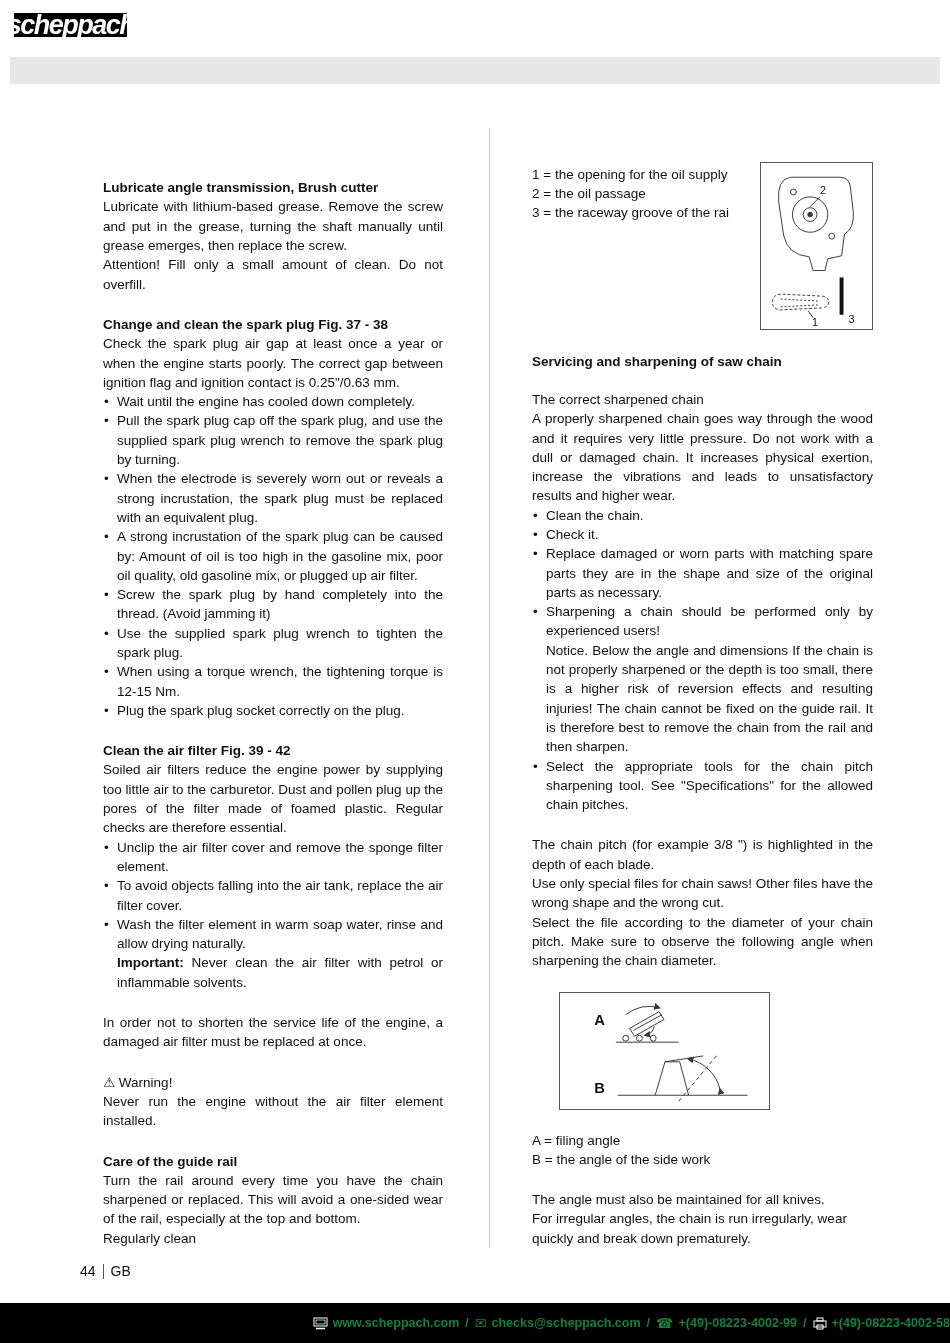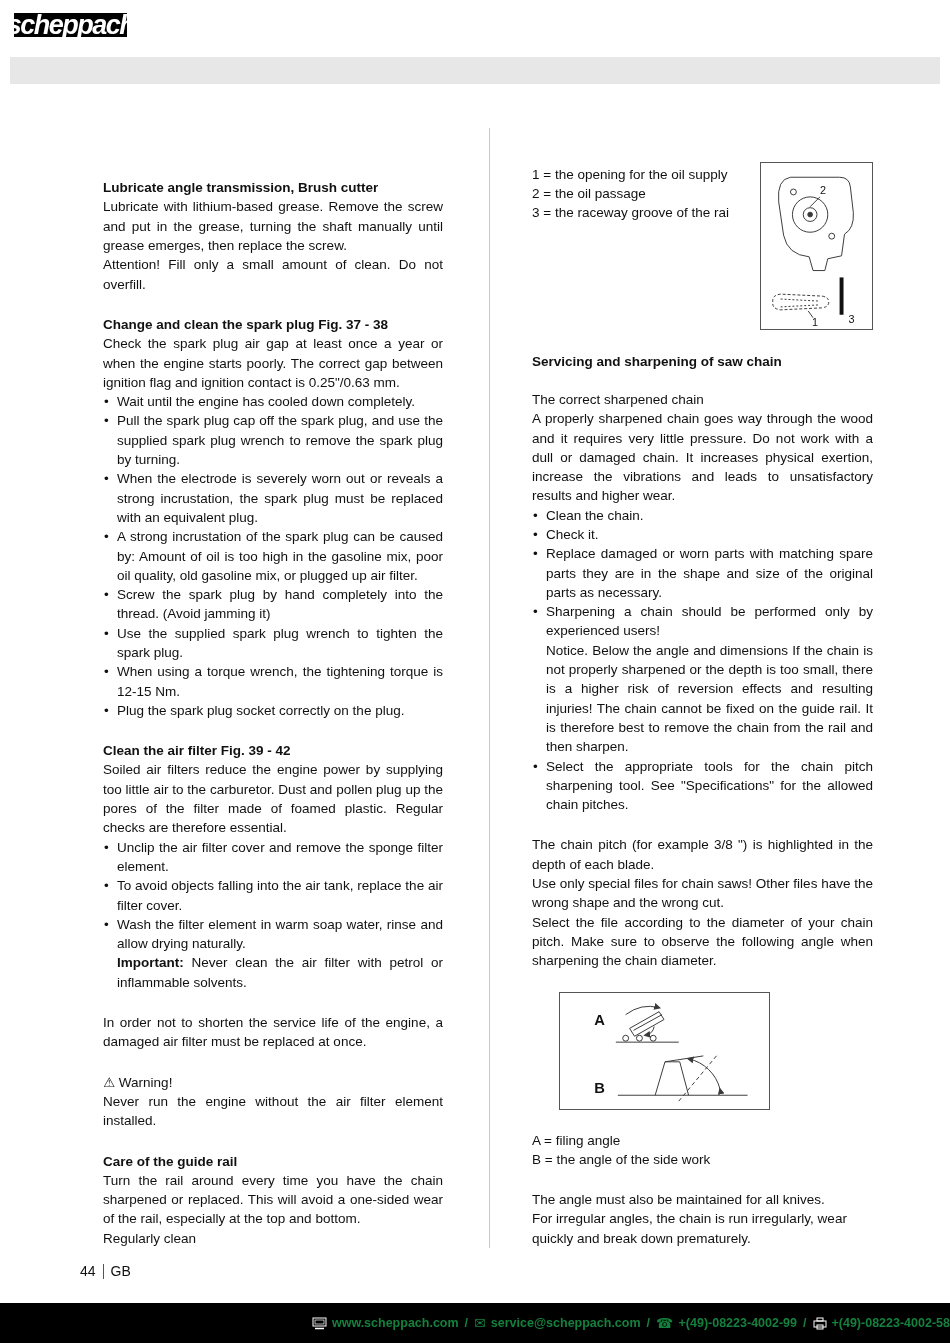--- a/index.html
+++ b/index.html
@@ -227,21 +227,21 @@
             <rect x="1" y="1" width="13" height="8" fill="none" stroke="#fff"></rect>
             <rect x="3" y="3" width="9" height="4" fill="none" stroke="#fff" stroke-width="0.7"></rect>
             <line x1="3" y1="11.5" x2="12" y2="11.5" stroke="#fff" stroke-width="1.5"></line>
           </svg>
       </span>
       <span>www.scheppach.com</span>
     </span>
     <span class="sep">/</span>
     <span class="seg">
       <span class="icn">✉</span>
-      <span>service@scheppach.com</span>
+      <span>checks@scheppach.com</span>
     </span>
     <span class="sep">/</span>
     <span class="seg">
       <span class="icn">☎</span>
       <span>+(49)-08223-4002-99</span>
     </span>
     <span class="sep">/</span>
     <span class="seg">
       <span class="icn">
         <svg width="14" height="13" viewBox="0 0 14 13">

